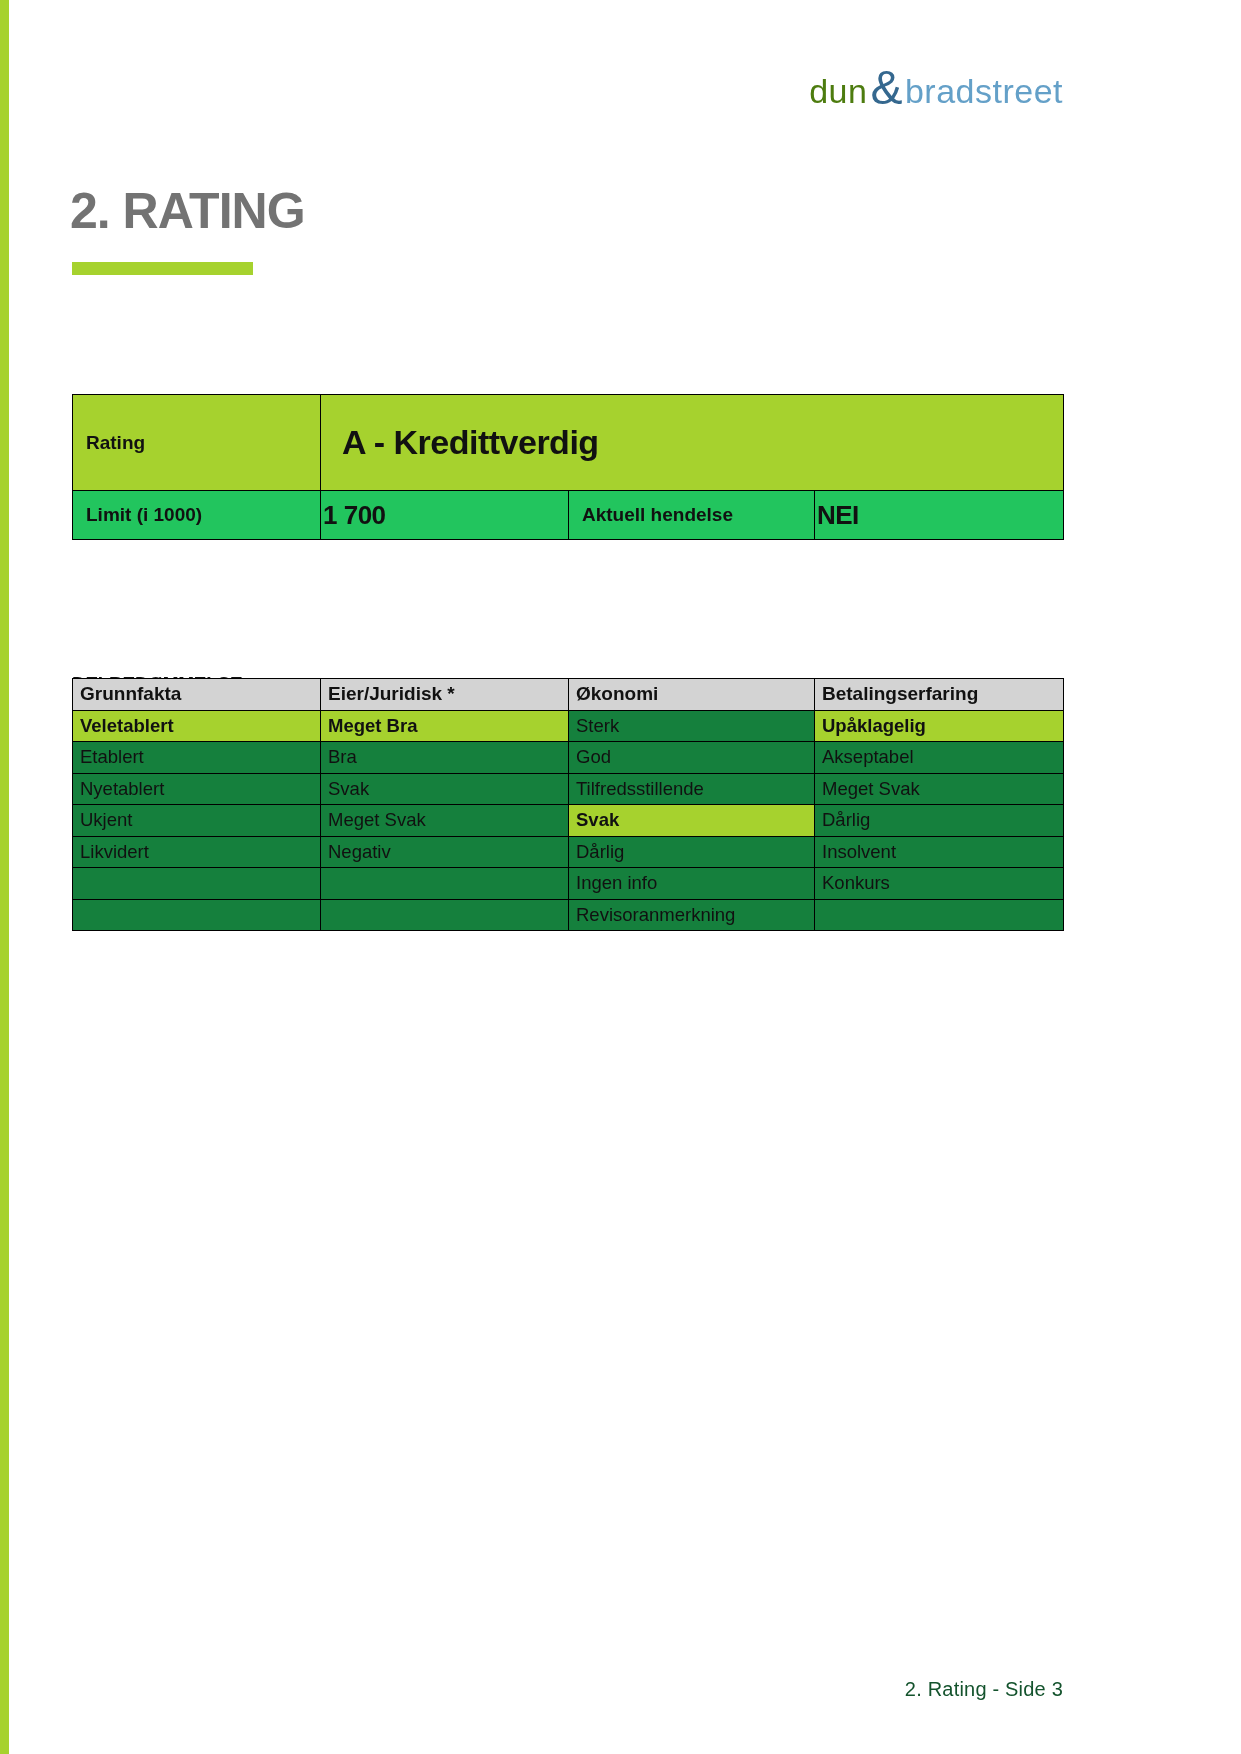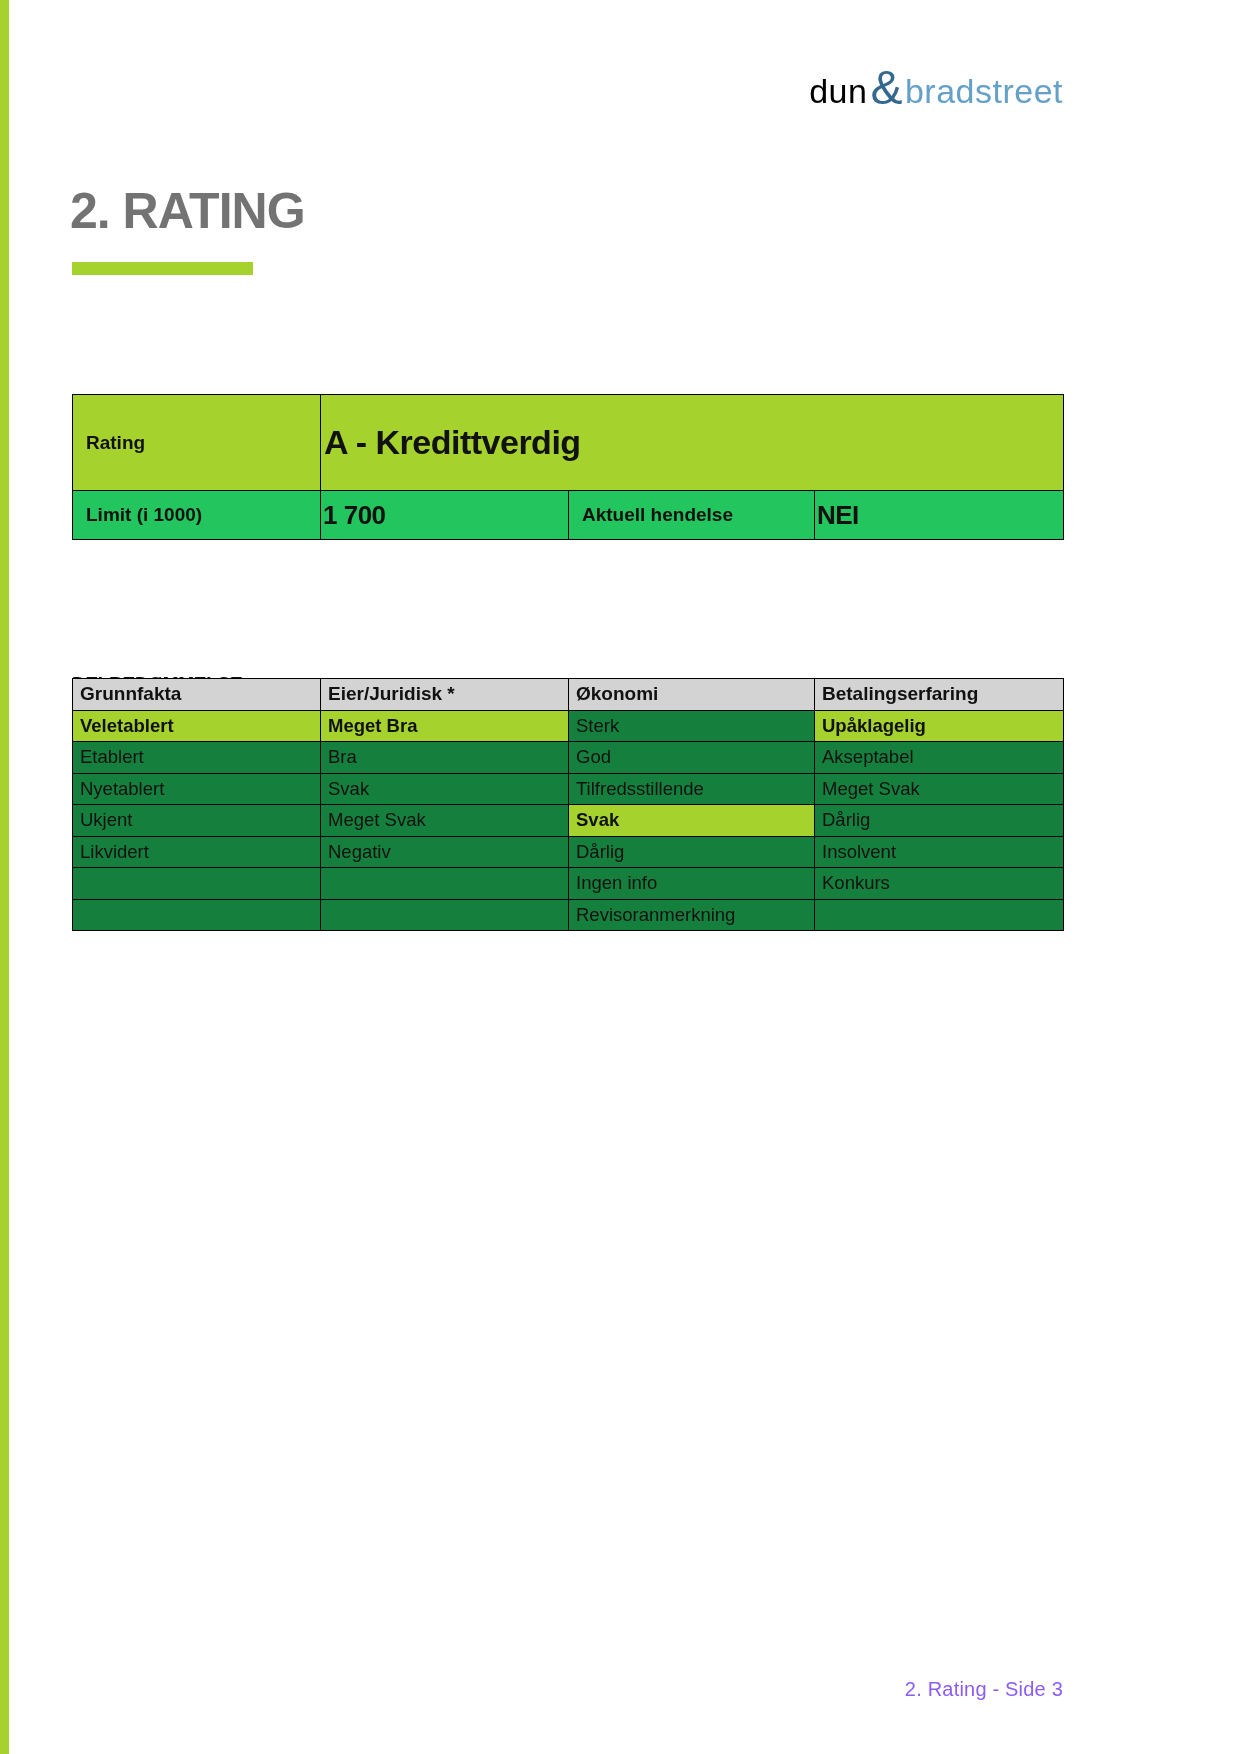--- a/index.html
+++ b/index.html
@@ -21,21 +21,21 @@
   }
 
   
   .logo {
     position: absolute; top: 64px; right: 178px;
     display: flex; align-items: center;
     font-size: 34px; letter-spacing: 0.5px;
     font-weight: normal;
     line-height: 1;
   }
-  .logo .dun  { color: #000000; }
+  .logo .dun  { color: #4d7c0f; }
   .logo .amp  { color: #35688f; font-size: 48px; margin: 0 2px 6px 3px; }
   .logo .brad { color: #64a0c8; }
 
   
   .page-title {
     position: absolute; left: 70px; top: 186px;
     margin: 0;
     font-size: 50px; font-weight: bold; letter-spacing: -1px;
     color: #737373;
     line-height: 1;
@@ -47,21 +47,21 @@
   }
 
   
   .rating-wrap { position: absolute; left: 72px; top: 394px; }
   table { border-collapse: collapse; table-layout: fixed; }
   .rating { width: 991px; }
   .rating td { border: 1.5px solid #000; vertical-align: middle; overflow: hidden; }
   .rating tr.green-row { height: 96px; background: #a6d22e; }
   .rating tr.limit-row { height: 49px; background: #22c55e; }
   .rating .small-label { font-size: 19px; font-weight: bold; padding-left: 13px; }
-  .rating .rating-value { font-size: 34px; font-weight: bold; padding-left: 3px; letter-spacing: -0.5px; }
+  .rating .rating-value { font-size: 34px; font-weight: bold; padding-left: 21px; letter-spacing: -0.5px; }
   .rating .big-value { font-size: 26px; font-weight: bold; padding-left: 2px; letter-spacing: -0.5px; }
 
   
   .delb-title {
     position: absolute; left: 72px; top: 650px;
     font-size: 19px; font-weight: bold; letter-spacing: -0.3px;
     color: #121212;
     margin-top: 23px;
   }
   .delb-wrap { position: absolute; left: 72px; top: 678px; }
@@ -74,21 +74,21 @@
     overflow: hidden; white-space: nowrap;
   }
   .delb th { background: #d3d3d3; font-size: 19px; font-weight: bold; }
   .delb td { font-size: 18.5px; font-weight: normal; background: #15803d; }
   .delb td.hl { background: #a6d22e; font-weight: bold; }
 
   
   .footer {
     position: absolute; left: 72px; top: 1678px;
     width: 991px; text-align: right;
-    font-size: 20px; color: #8b5cf6;
+    font-size: 20px; color: #14532d;
     letter-spacing: 0.2px;
   }
 </style>
 </head>
 <body>
 
 <div class="edge-bar"></div>
 
 <div class="logo">
   <span class="dun">dun</span>

